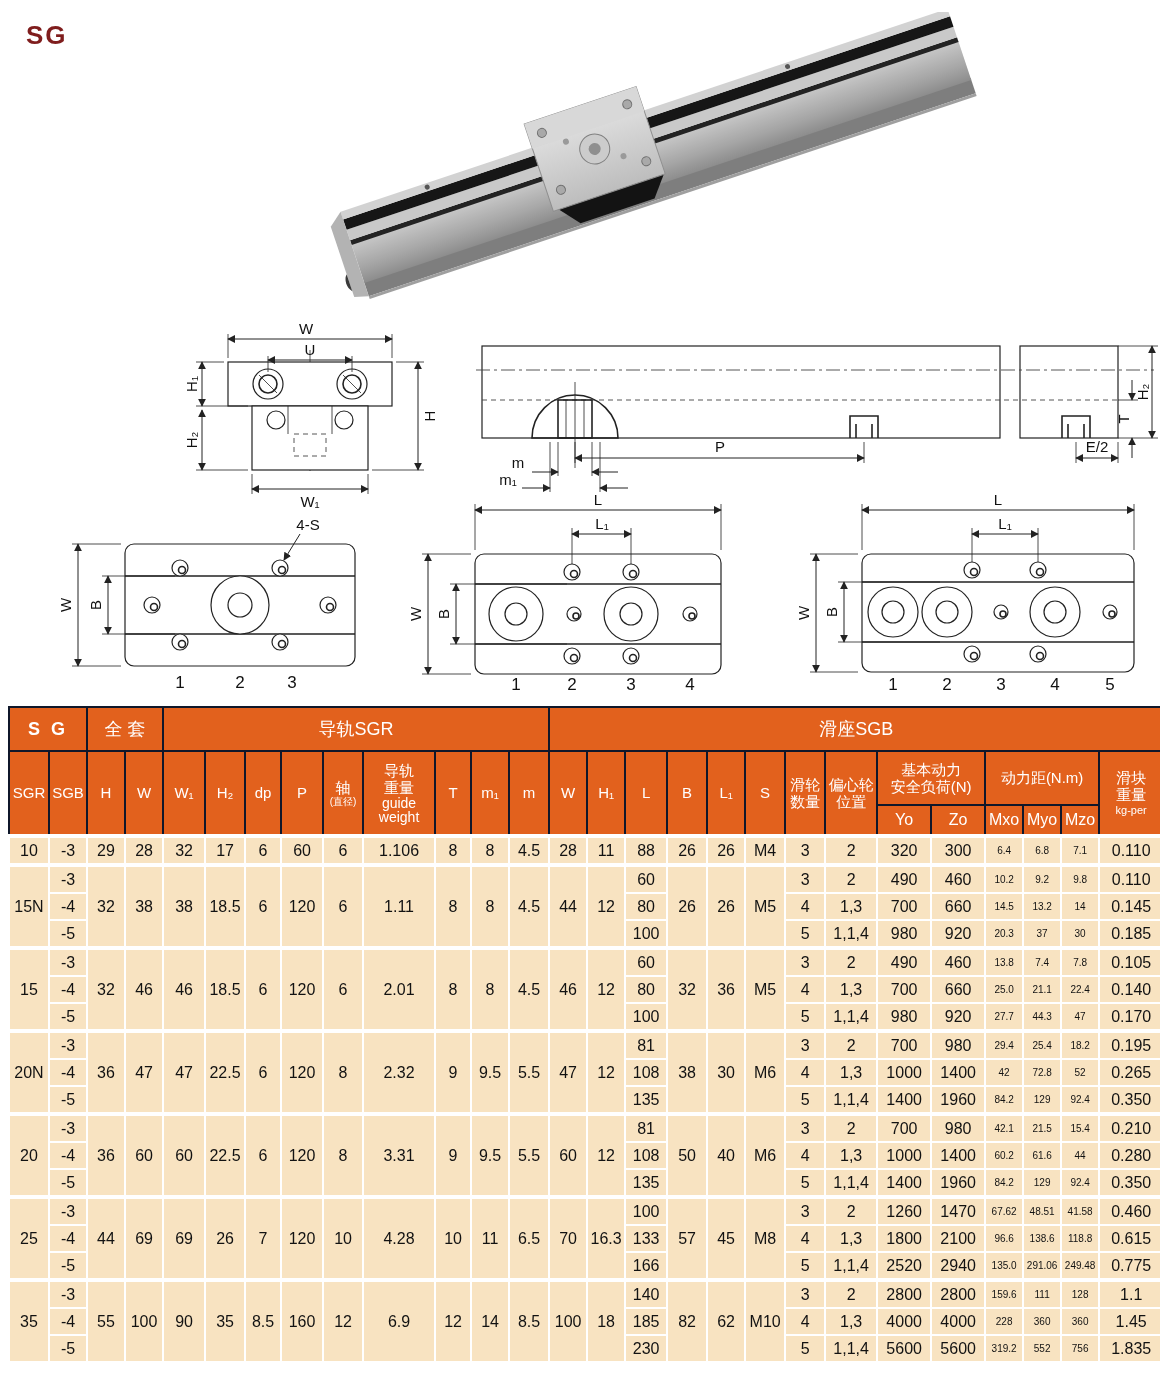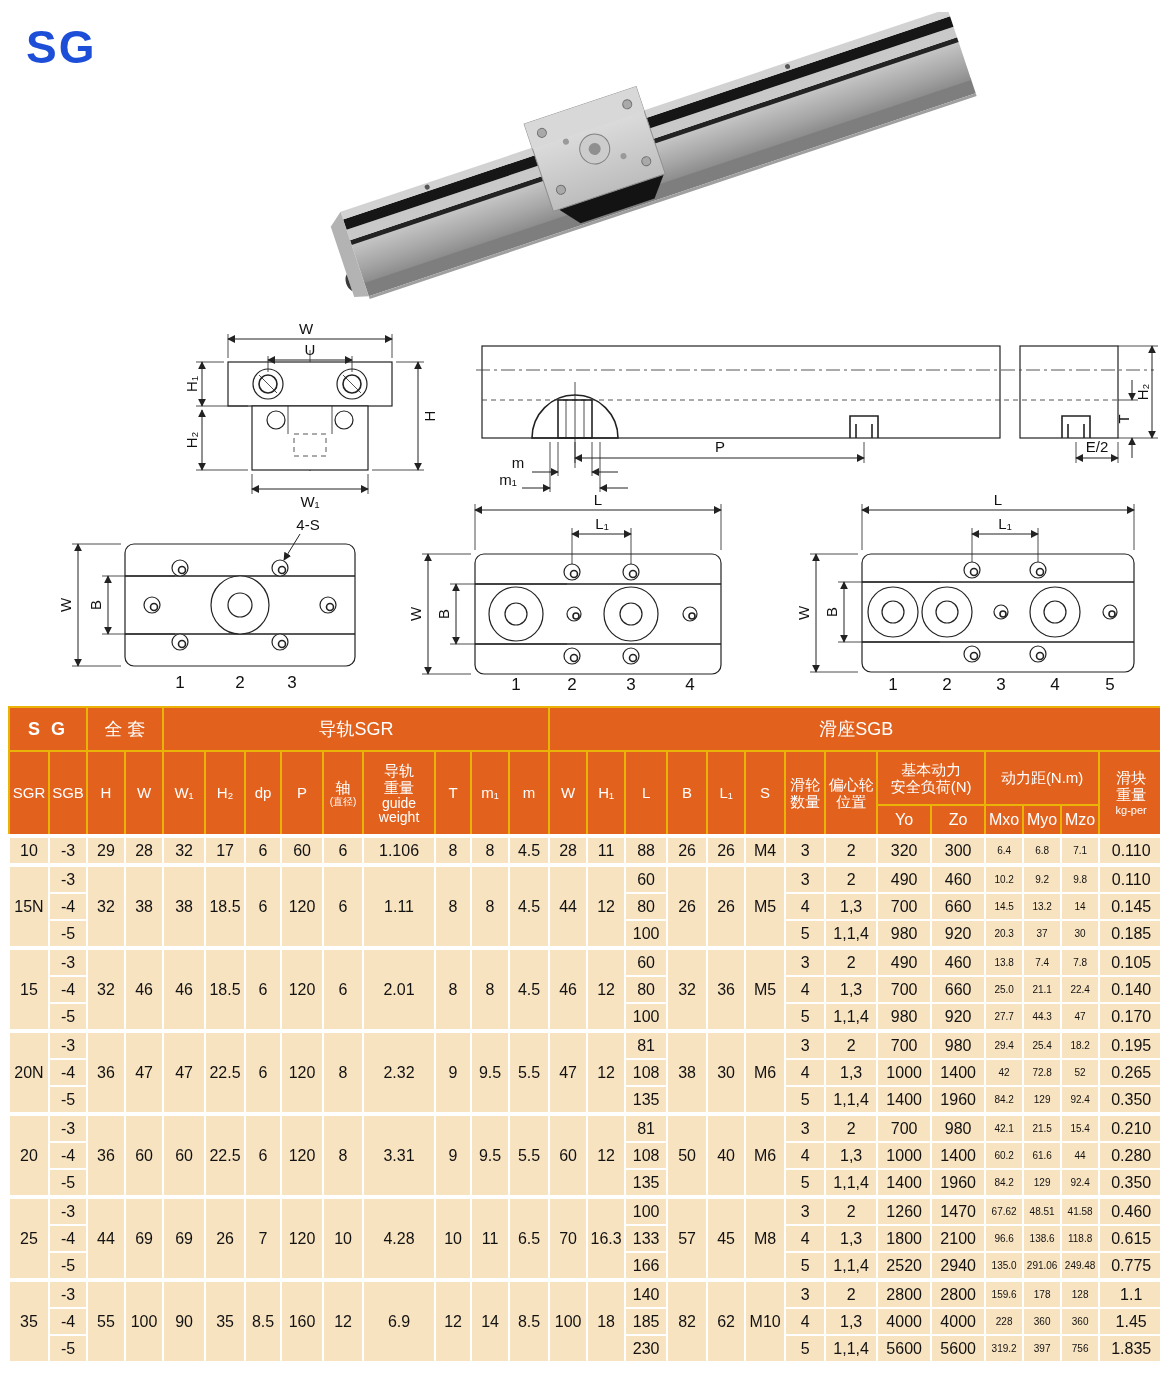--- a/index.html
+++ b/index.html
@@ -1,31 +1,31 @@
 <!DOCTYPE html>
 <html><head>
 <meta charset="utf-8">
 <style>
   html,body{margin:0;padding:0;background:#fff;}
   #page{position:relative;width:1160px;height:1396px;background:#fff;overflow:hidden;
         font-family:"Liberation Sans","DejaVu Sans",sans-serif;}
-  #title{position:absolute;left:26px;top:20px;font-size:46px;font-weight:bold;color:#1d4ed8;letter-spacing:2px;}
+  #title{position:absolute;left:26px;top:20px;font-size:26px;font-weight:bold;color:#7f1d1d;letter-spacing:2px;}
   svg{display:block;}
   .dln{stroke:#222;stroke-width:1;fill:none;}
   .ext{stroke:#222;stroke-width:0.8;fill:none;}
   .out{stroke:#222;stroke-width:1.6;fill:none;}
   .out2{stroke:#222;stroke-width:1.2;fill:#fff;}
   .cl{stroke:#444;stroke-width:0.9;stroke-dasharray:14 4 3 4;fill:none;}
   .dsh{stroke:#444;stroke-width:0.9;stroke-dasharray:5 4;fill:none;}
   .dlab{font-size:15px;fill:#111;}
   .nlab{font-size:17px;fill:#111;}
   
   #spec{position:absolute;left:8px;top:706px;}
   table{border-collapse:collapse;table-layout:fixed;width:1146px;}
-  th{background:#E2611D;color:#fff;border:2px solid #eab308;font-weight:normal;
+  th{background:#E2611D;color:#fff;border:2px solid #0f172a;font-weight:normal;
      text-align:center;vertical-align:middle;white-space:pre-line;line-height:1.15;font-size:15px;padding:1px 0;}
   tr.band1 th{font-size:18px;height:40px;}
   th.bold{font-weight:bold;letter-spacing:3px;}
   th .en{display:block;font-size:14px;line-height:1;}
   th .en2{display:block;font-size:11px;line-height:1.2;}
   th .sub{font-size:10px;}
   td{background:#F8E3C1;border:2px solid #fff;text-align:center;vertical-align:middle;
      font-size:16px;color:#121212;height:25px;padding:0;}
   tr.grp td{border-top:4px solid #fff;}
   td.sm{font-size:10px;}
@@ -696,21 +696,21 @@
             <td rowspan="3">18</td>
             <td>140</td>
             <td rowspan="3">82</td>
             <td rowspan="3">62</td>
             <td rowspan="3">M10</td>
             <td>3</td>
             <td>2</td>
             <td>2800</td>
             <td>2800</td>
             <td class="sm">159.6</td>
-            <td class="sm">178</td>
+            <td class="sm">111</td>
             <td class="sm">128</td>
             <td>1.1</td>
           </tr>
           <tr>
             <td>-4</td>
             <td>185</td>
             <td>4</td>
             <td>1,3</td>
             <td>4000</td>
             <td>4000</td>
@@ -720,21 +720,21 @@
             <td>1.45</td>
           </tr>
           <tr>
             <td>-5</td>
             <td>230</td>
             <td>5</td>
             <td>1,1,4</td>
             <td>5600</td>
             <td>5600</td>
             <td class="sm">319.2</td>
-            <td class="sm">397</td>
+            <td class="sm">552</td>
             <td class="sm">756</td>
             <td>1.835</td>
           </tr>
         </tbody>
 </table>
 </div>
 
 </div>
 
 </body></html>

